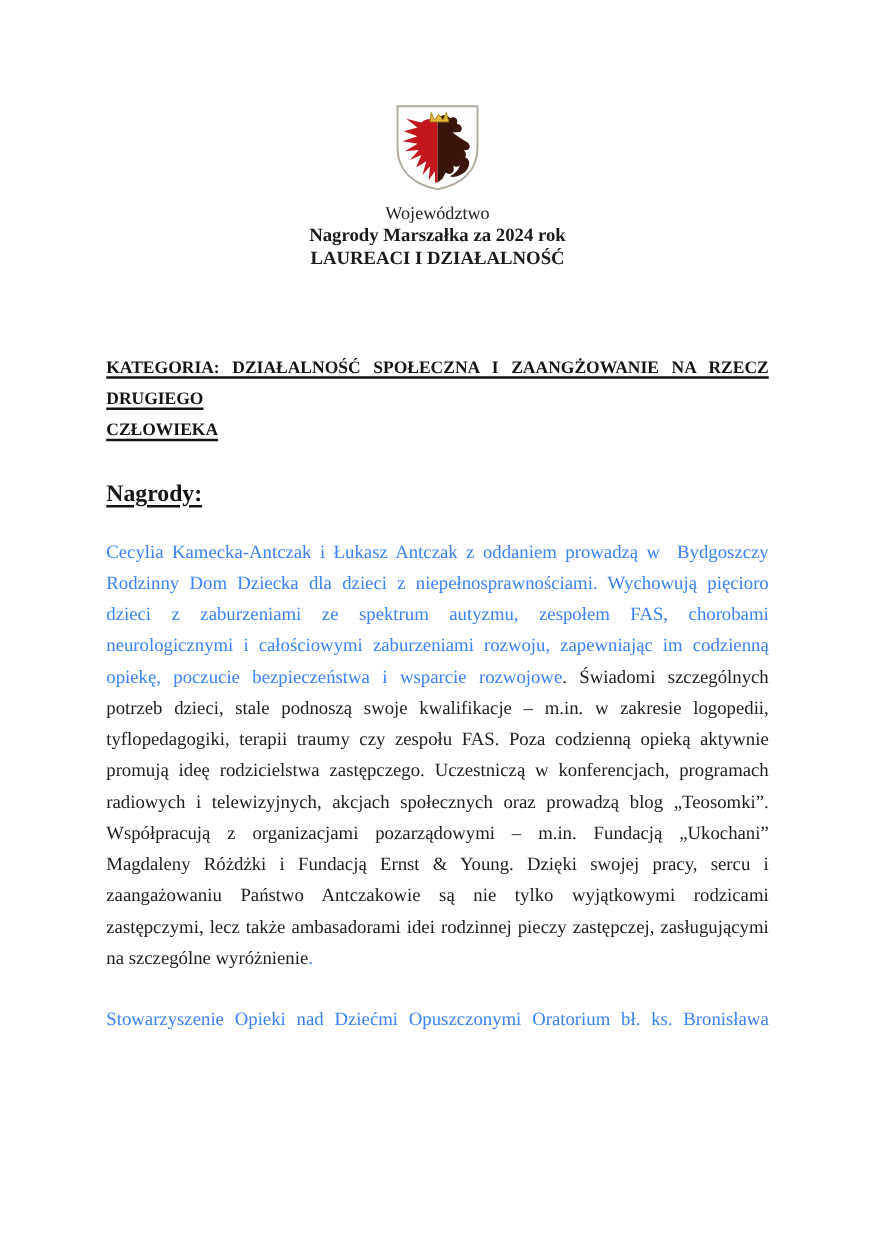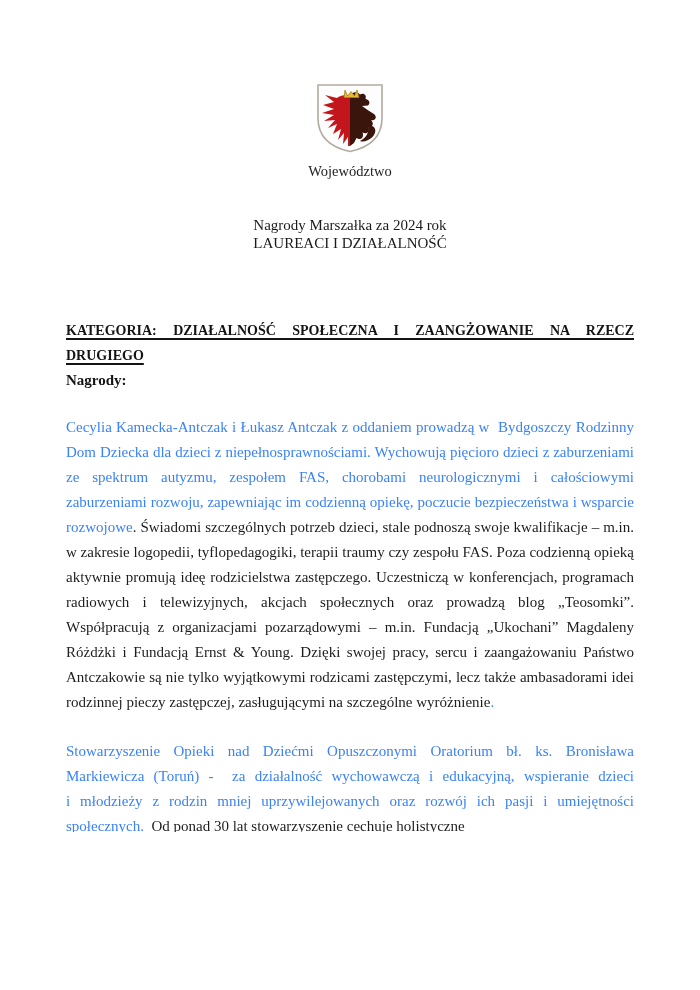--- a/index.html
+++ b/index.html
@@ -1,55 +1,56 @@
 <!DOCTYPE html>
 <html><head>
 <meta charset="utf-8">
 <style>
   html,body { margin:0; padding:0; background:#ffffff; }
   .page {
     position:relative;
     width:700px; height:832px;
     background:#ffffff;
     box-sizing:border-box;
-    padding:0 66px;
+    padding:0 85px;
     font-family:"Liberation Serif","DejaVu Serif",serif;
     color:#1b1b1b;
     overflow:hidden;
   }
   .coa { display:block; margin:82px auto 0; }
   .region-name {
     text-align:center;
     font-size:14.5px;
     line-height:18px;
     margin-top:8px;
     color:#222222;
   }
   .doc-title {
     text-align:center;
-    font-weight:normal;
+    font-weight:bold;
     font-size:15px;
     line-height:18px;
-    margin-top:36px;
   }
   .category-heading {
     font-weight:bold;
     font-size:14px;
     line-height:25px;
     margin-top:66px;
     text-decoration:underline;
     text-decoration-thickness:1.5px;
     text-underline-offset:3px;
     color:#141414;
   }
   .cat-justify { text-align:justify; text-align-last:justify; }
   .section-heading {
     font-weight:bold;
-    font-size:15px;
+    font-size:19px;
     line-height:25px;
+    margin-top:26px;
+    text-decoration:underline;
     text-decoration-thickness:1.5px;
     text-underline-offset:3px;
     color:#141414;
   }
   .body-para {
     font-size:15px;
     line-height:25px;
     text-align:justify;
     margin:22px 0 0 0;
     color:#1d1d1d;
@@ -74,20 +75,21 @@
     <div>Województwo</div>
   </div>
 
   <div class="doc-title">
     <div>Nagrody Marszałka za 2024 rok</div>
     <div>LAUREACI I DZIAŁALNOŚĆ</div>
   </div>
 
   <div class="category-heading">
     <div class="cat-justify">KATEGORIA: DZIAŁALNOŚĆ SPOŁECZNA I ZAANGŻOWANIE NA RZECZ DRUGIEGO</div>
+    <div>CZŁOWIEKA</div>
   </div>
 
   <div class="section-heading">Nagrody:</div>
 
   <p class="body-para"><span class="b">Cecylia Kamecka-Antczak i Łukasz Antczak z oddaniem prowadzą w&nbsp; Bydgoszczy Rodzinny Dom Dziecka dla dzieci z niepełnosprawnościami. Wychowują pięcioro dzieci z&nbsp;zaburzeniami ze spektrum autyzmu, zespołem FAS, chorobami neurologicznymi i&nbsp;całościowymi zaburzeniami rozwoju, zapewniając im codzienną opiekę, poczucie bezpieczeństwa i wsparcie rozwojowe</span><span>. Świadomi szczególnych potrzeb dzieci, stale podnoszą swoje kwalifikacje – m.in. w zakresie logopedii, tyflopedagogiki, terapii traumy czy zespołu FAS. Poza codzienną opieką aktywnie promują ideę rodzicielstwa zastępczego. Uczestniczą w konferencjach, programach radiowych i&nbsp;telewizyjnych, akcjach społecznych oraz prowadzą blog „Teosomki”. Współpracują z&nbsp;organizacjami pozarządowymi – m.in. Fundacją „Ukochani” Magdaleny Różdżki i Fundacją Ernst &amp; Young. Dzięki swojej pracy, sercu i zaangażowaniu Państwo Antczakowie są nie tylko wyjątkowymi rodzicami zastępczymi, lecz także ambasadorami idei rodzinnej pieczy zastępczej, zasługującymi na szczególne wyróżnienie</span><span class="b">.</span></p>
 
   <p class="body-para"><span class="b">Stowarzyszenie Opieki nad Dziećmi Opuszczonymi Oratorium bł. ks. Bronisława Markiewicza (Toruń) - &nbsp;za działalność wychowawczą i edukacyjną, wspieranie dzieci i&nbsp;młodzieży z rodzin mniej uprzywilejowanych oraz rozwój ich pasji i&nbsp;umiejętności społecznych.</span><span> &nbsp;Od ponad 30 lat stowarzyszenie cechuje holistyczne</span></p>
 
 </div>
 

